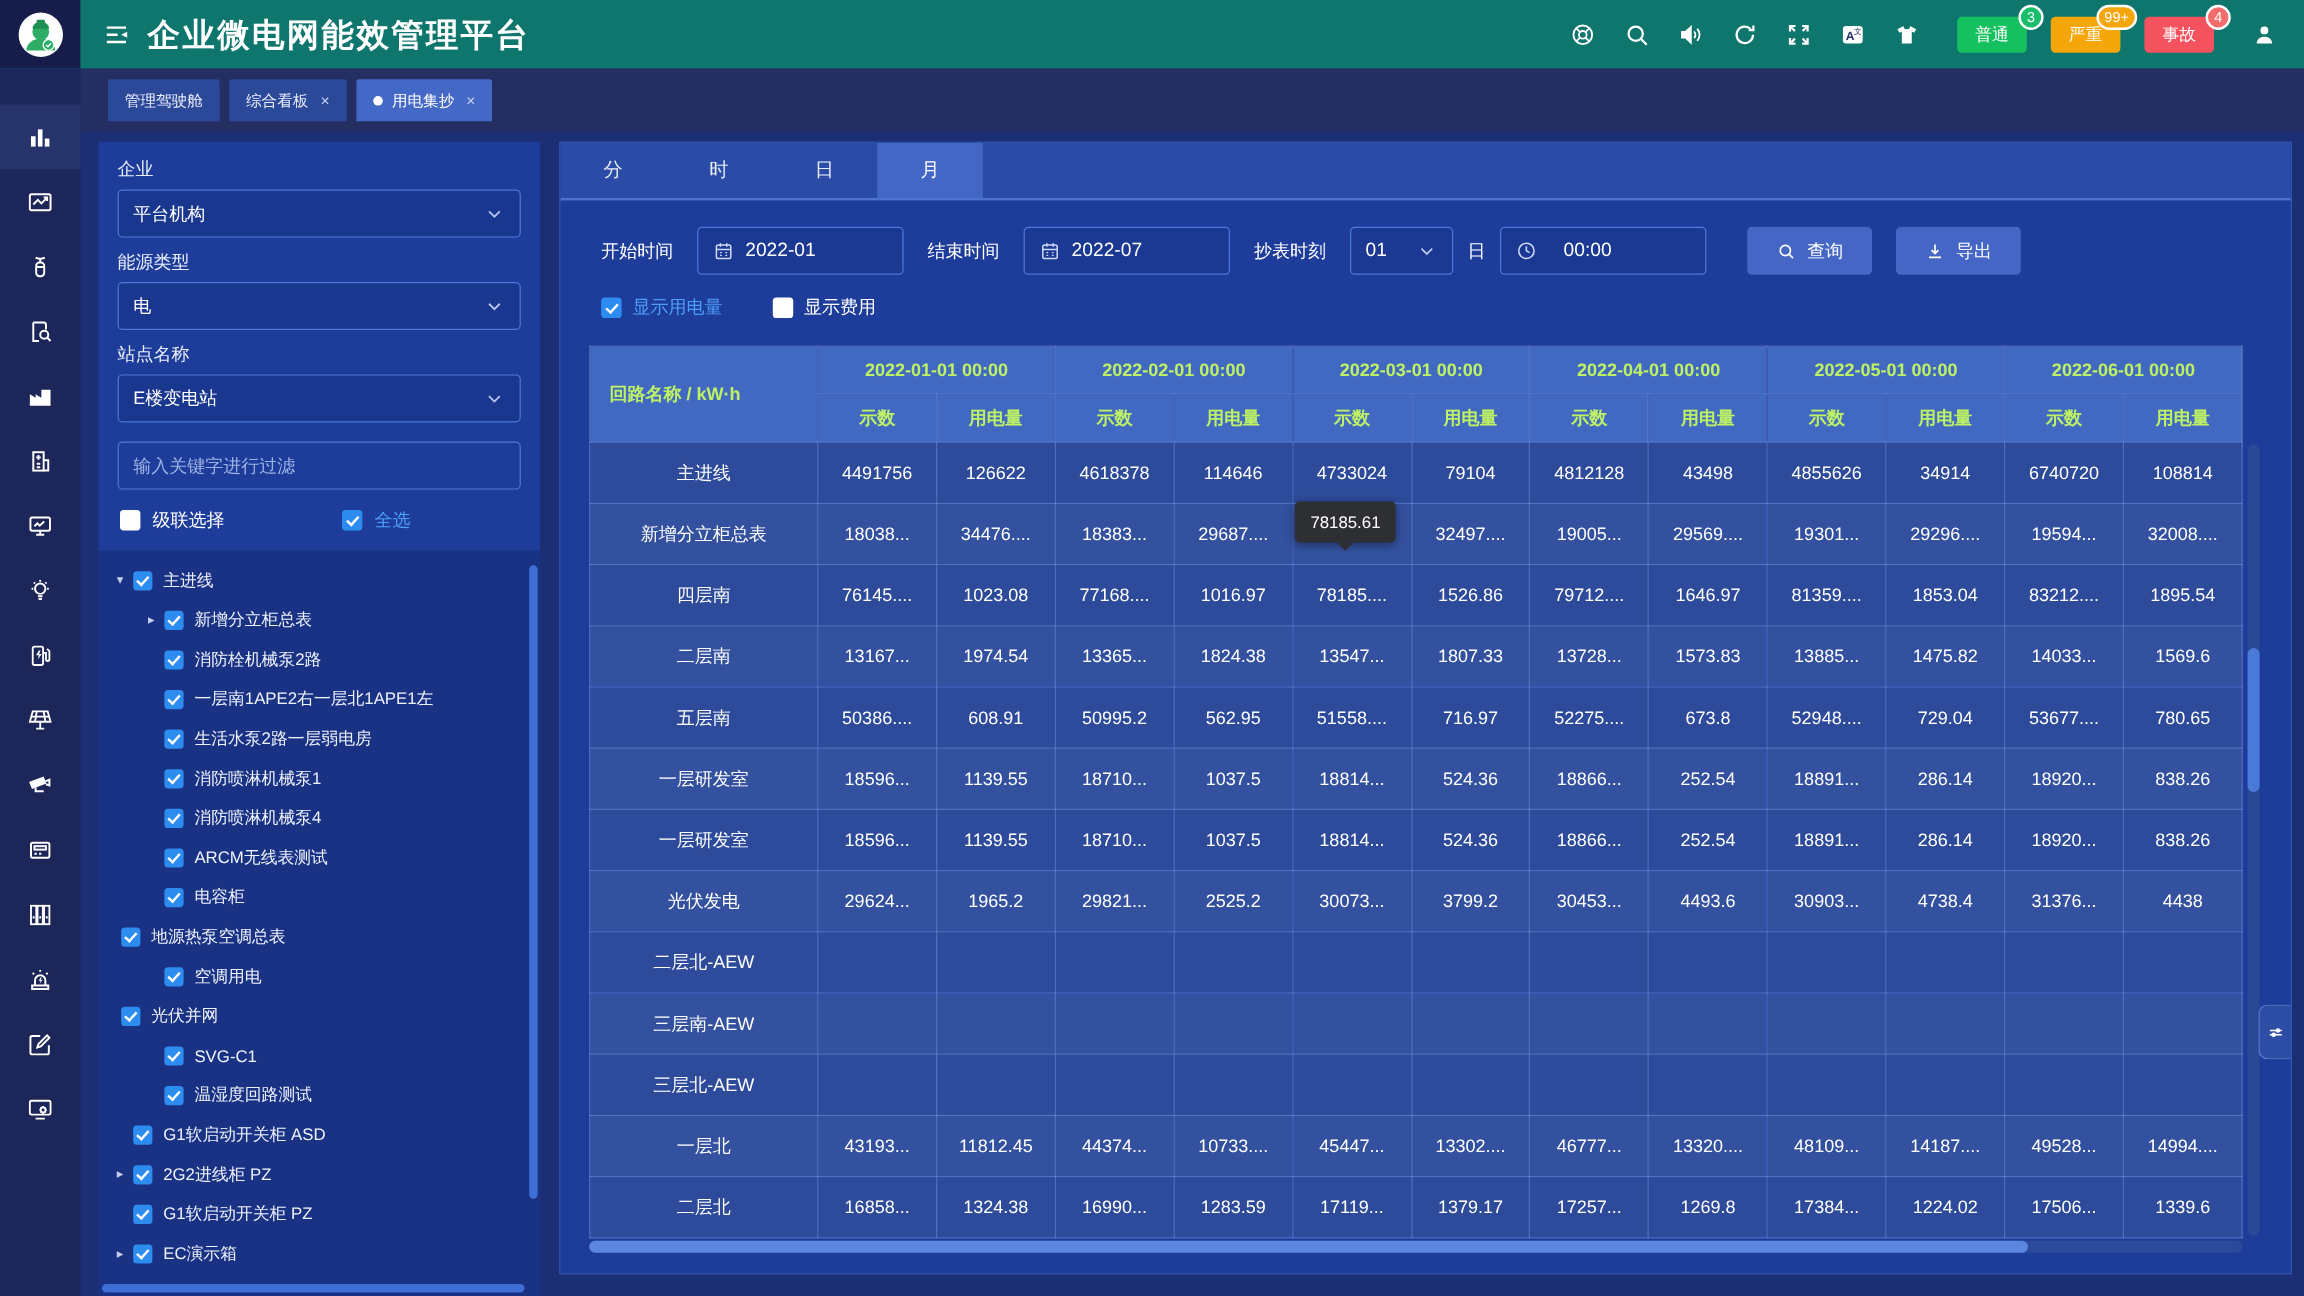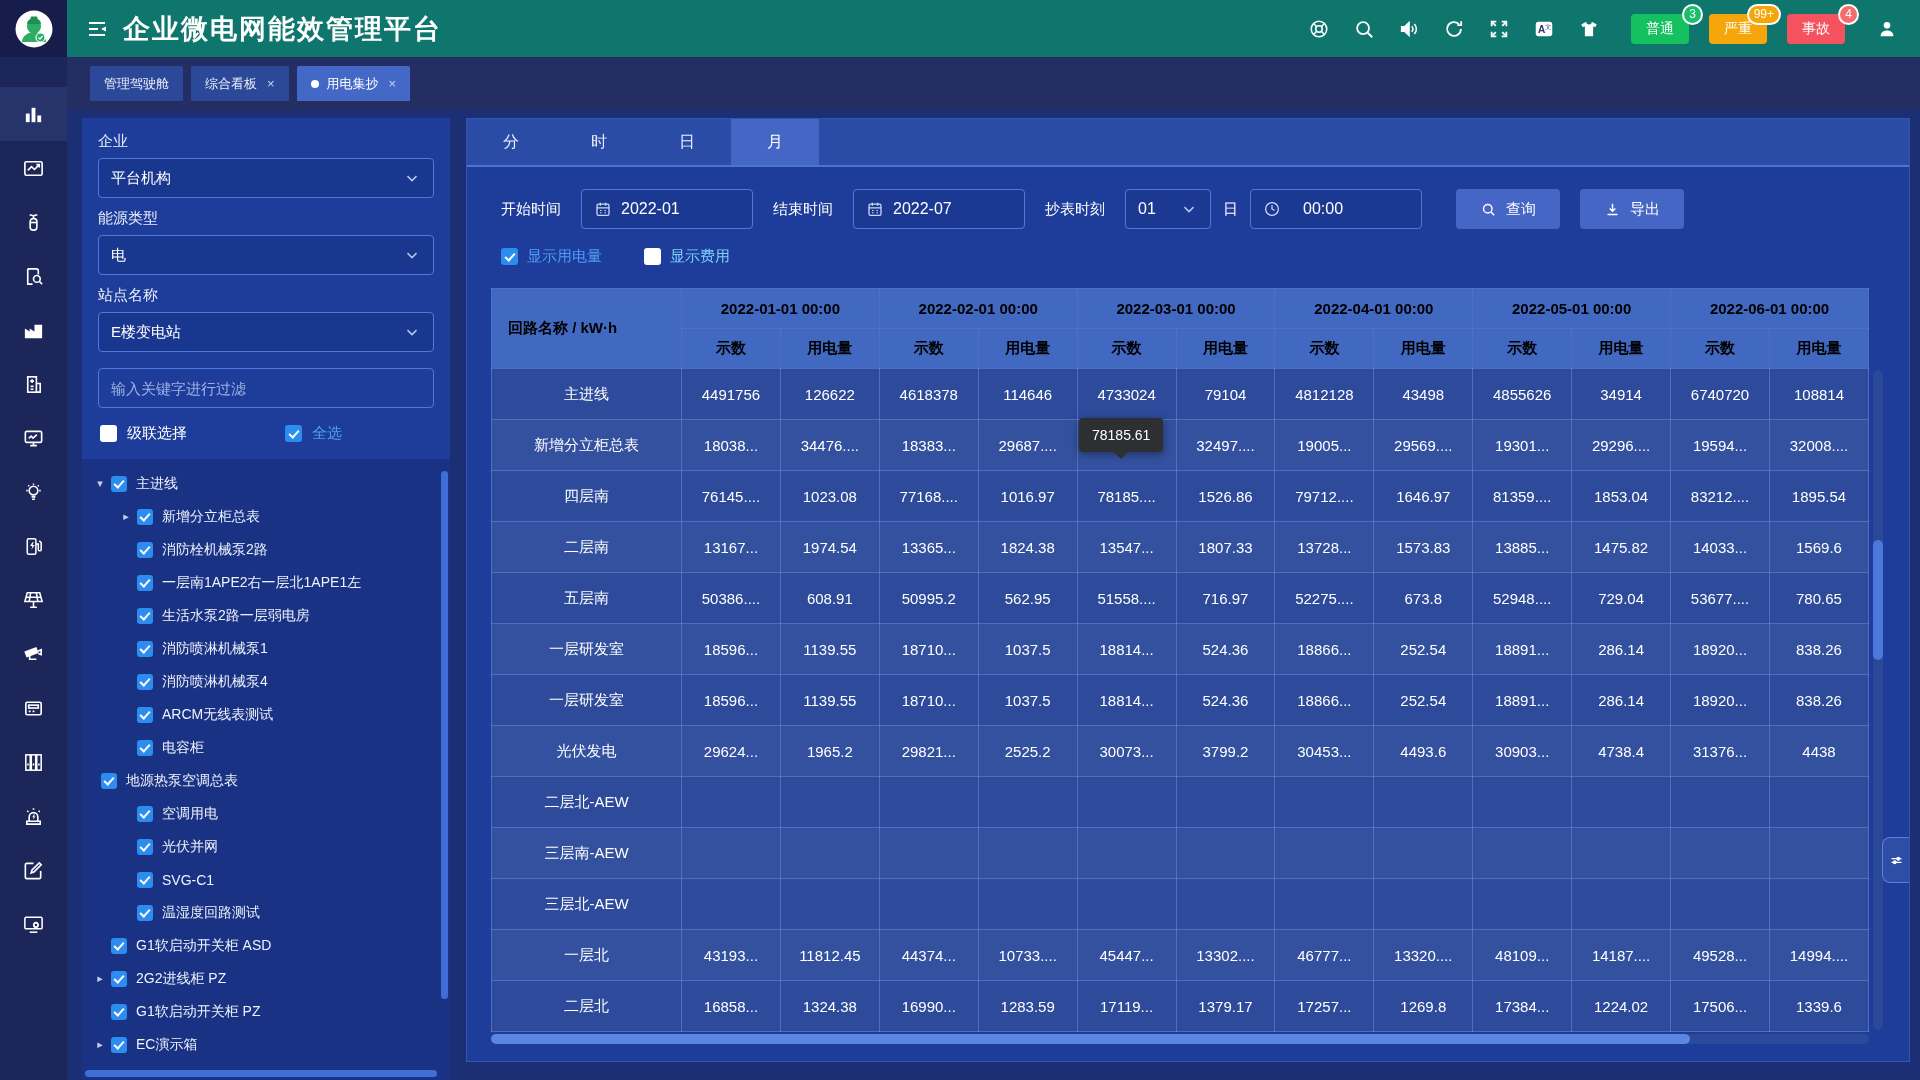--- a/index.html
+++ b/index.html
@@ -85,27 +85,27 @@
   .q-input svg { width:18px; height:18px; flex:none; }
   .w-date { width:172px; }
   .w-day { width:86px; justify-content:space-between; }
   .w-time { width:172px;gap:22px; }
   .btn { height:40px; padding:0 24px; background:#4566c4; border-radius:4px; display:flex; align-items:center;
     gap:9px; font-size:15px; color:#fff; cursor:pointer; }
   .btn svg { width:17px; height:17px; }
   .check-row { display:flex; align-items:center; gap:42px; padding:18px 0 0 34px; }
   .check-item { display:flex; align-items:center; gap:9px; font-size:15px; cursor:pointer; }
   .check-item .lbl-blue { color:#4d9ef7; }
-  .check-item .lbl-white { color:#7dd3fc; }
+  .check-item .lbl-white { color:#ffffff; }
 
   
   .table-wrap { position:relative; margin:22px 26px 0 24px; }
   table { border-collapse:collapse; table-layout:fixed; width:calc(100% - 14px); }
   th,td { border:1px solid rgba(130,160,230,.50); overflow:hidden; white-space:nowrap; }
-  thead th { background:#4269c2; height:40px; font-size:15px; font-weight:700; color:#000000; }
+  thead th { background:#4269c2; height:40px; font-size:15px; font-weight:700; color:#bef264; }
   th.corner { text-align:left; padding-left:16px; font-size:15px; }
   tbody td { height:51px; text-align:center; font-size:15px; color:#fff; }
   tbody tr:nth-child(odd) td { background:#2d4b9a; }
   tbody tr:nth-child(even) td { background:#33519e; }
   td.rname { font-size:15px; }
 
   .hscroll { height:10px; margin-top:2px; width:calc(100% - 14px); background:#2c4a9c; border-radius:5px; position:relative; }
   .hscroll .thumb { position:absolute; left:0; top:0; height:10px; width:87%; background:#5b87e0; border-radius:5px; }
   .vscroll { position:absolute; right:0; top:82px; bottom:14px; width:10px; background:#2b4896; border-radius:5px; }
   .vscroll .thumb { position:absolute; left:0; top:170px; width:10px; height:120px; background:#4b79da; border-radius:5px; }
@@ -448,21 +448,21 @@
           <div class="tree-row" style="">
             <span class="caret"></span>
     <span class="cb checked"></span>
     <span>地源热泵空调总表</span>
           </div>
           <div class="tree-row" style="padding-left: 36px;">
             <span class="caret"></span>
     <span class="cb checked"></span>
     <span>空调用电</span>
           </div>
-          <div class="tree-row" style="padding-left: 36px;">
+          <div class="tree-row" style="">
             <span class="caret"></span>
     <span class="cb checked"></span>
     <span>光伏并网</span>
           </div>
           <div class="tree-row" style="padding-left: 36px;">
             <span class="caret"></span>
     <span class="cb checked"></span>
     <span>SVG-C1</span>
           </div>
           <div class="tree-row" style="padding-left: 36px;">

